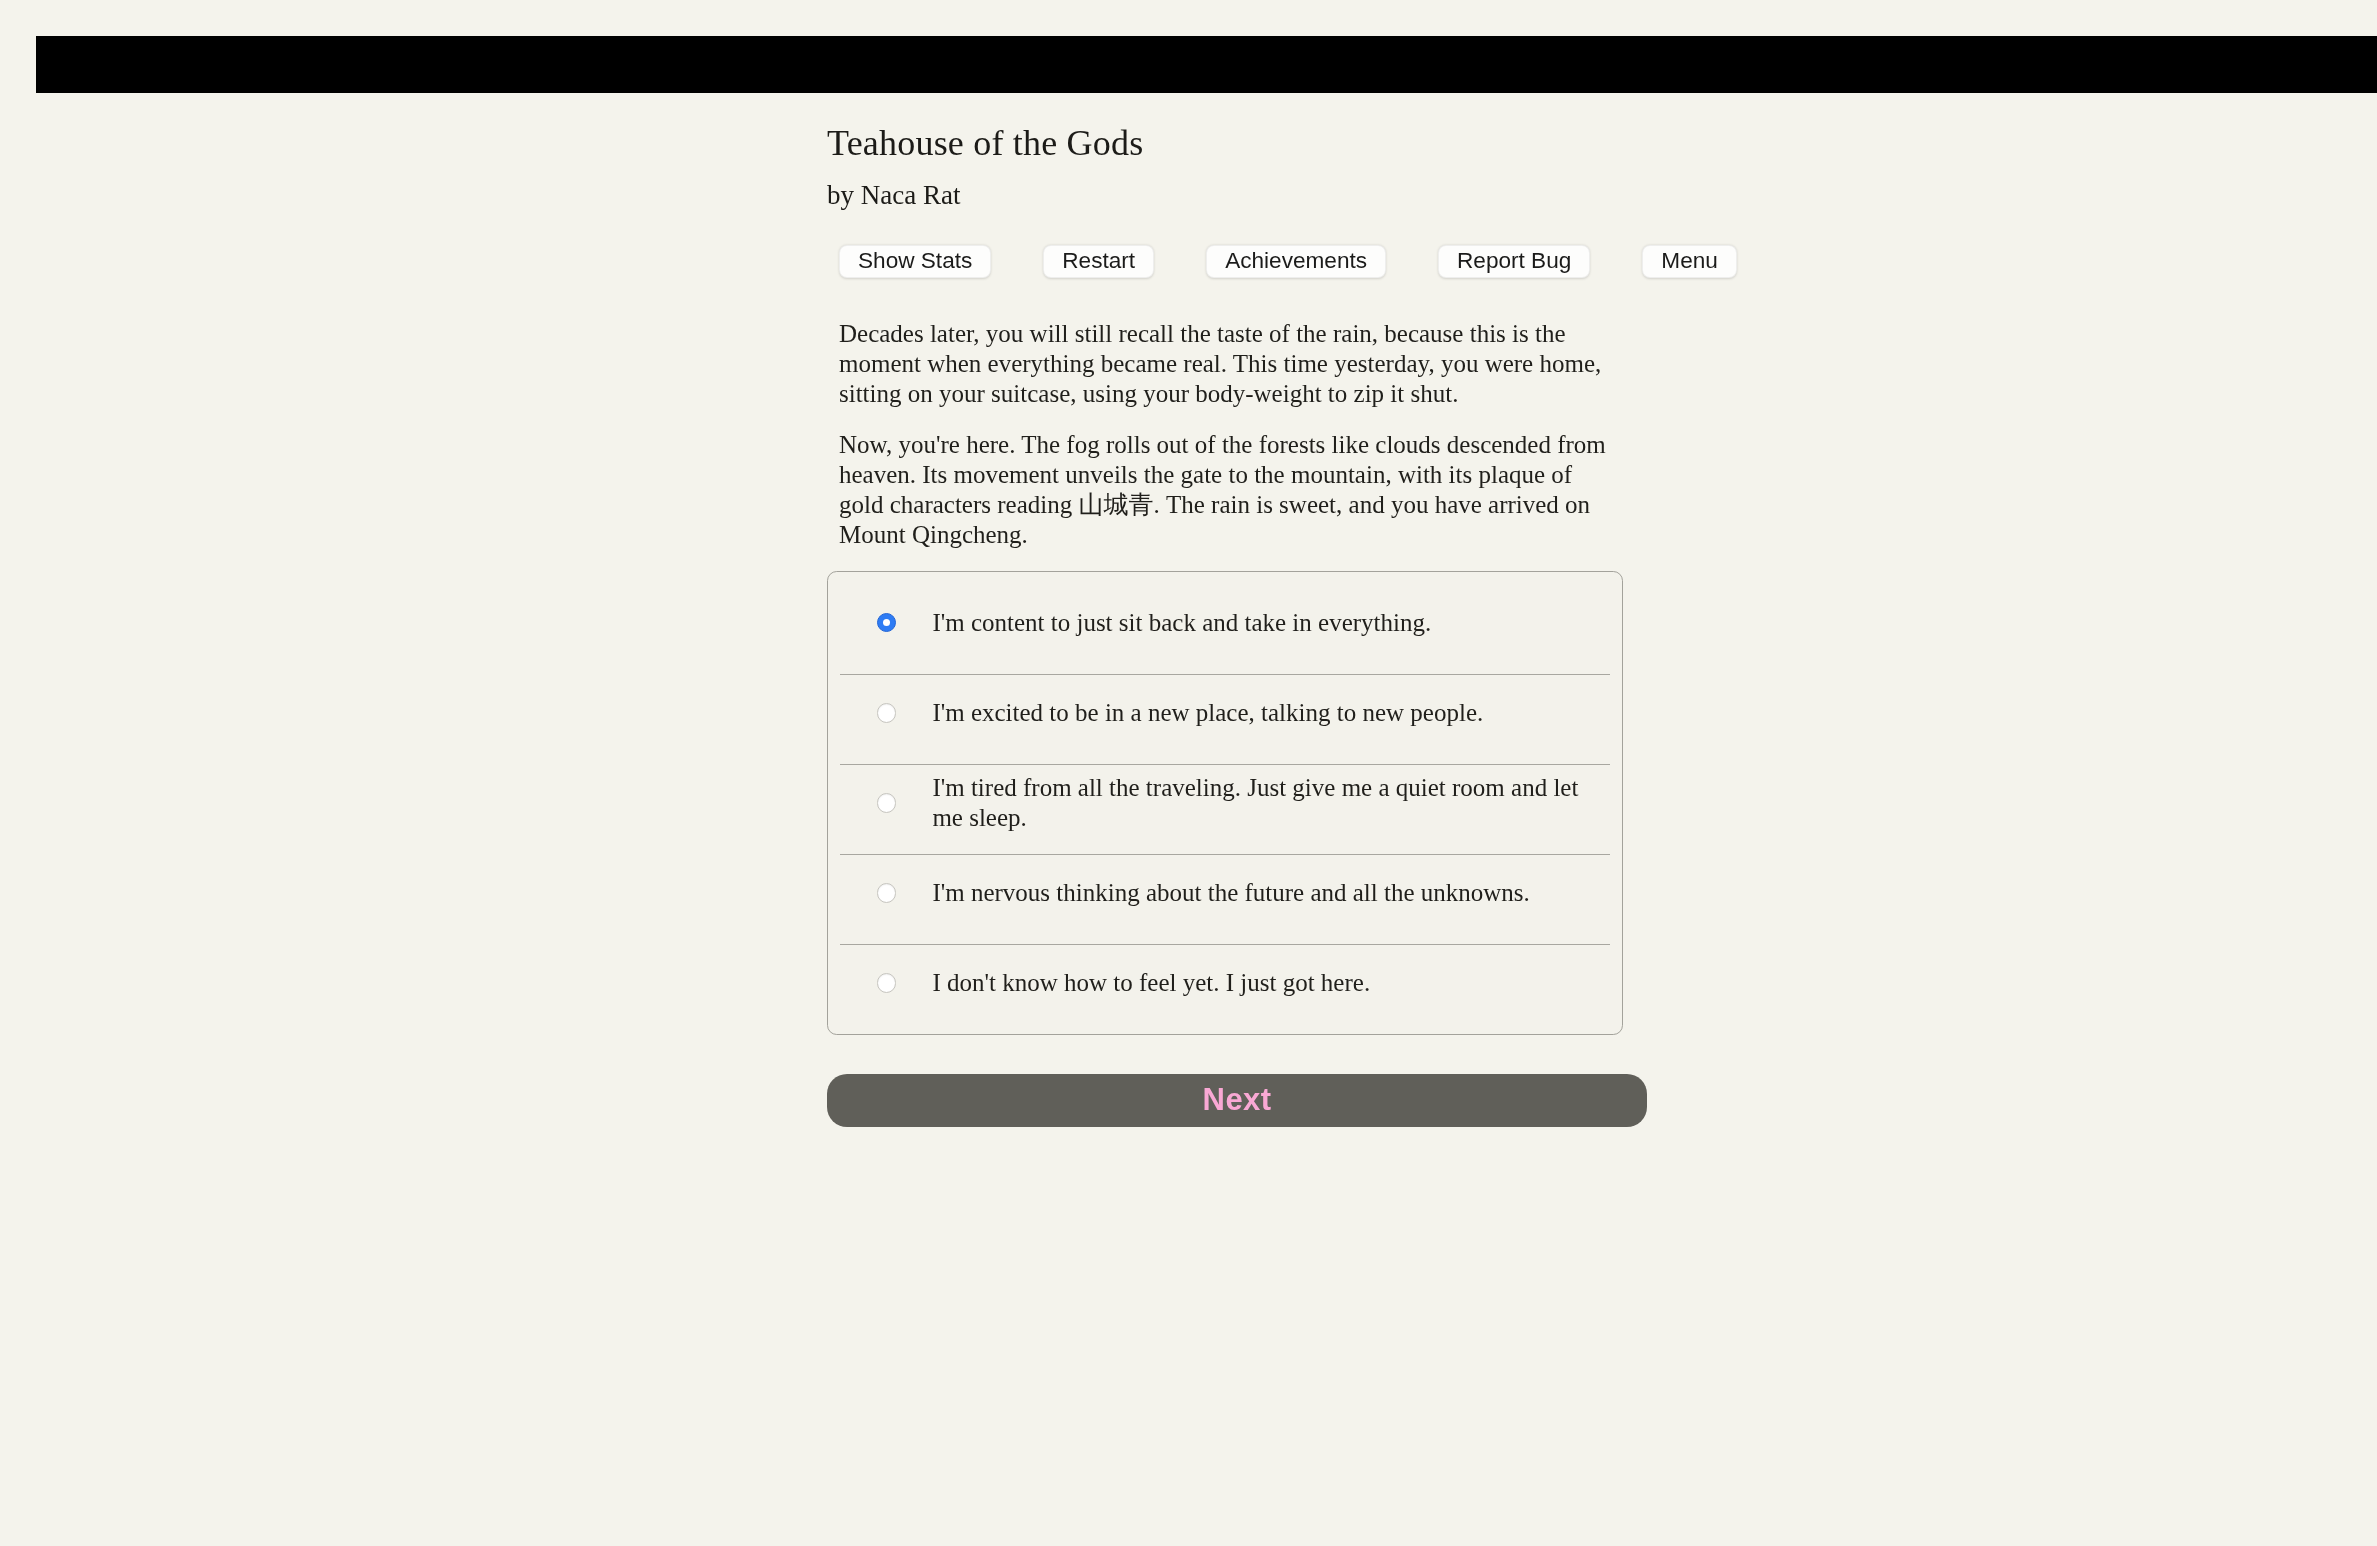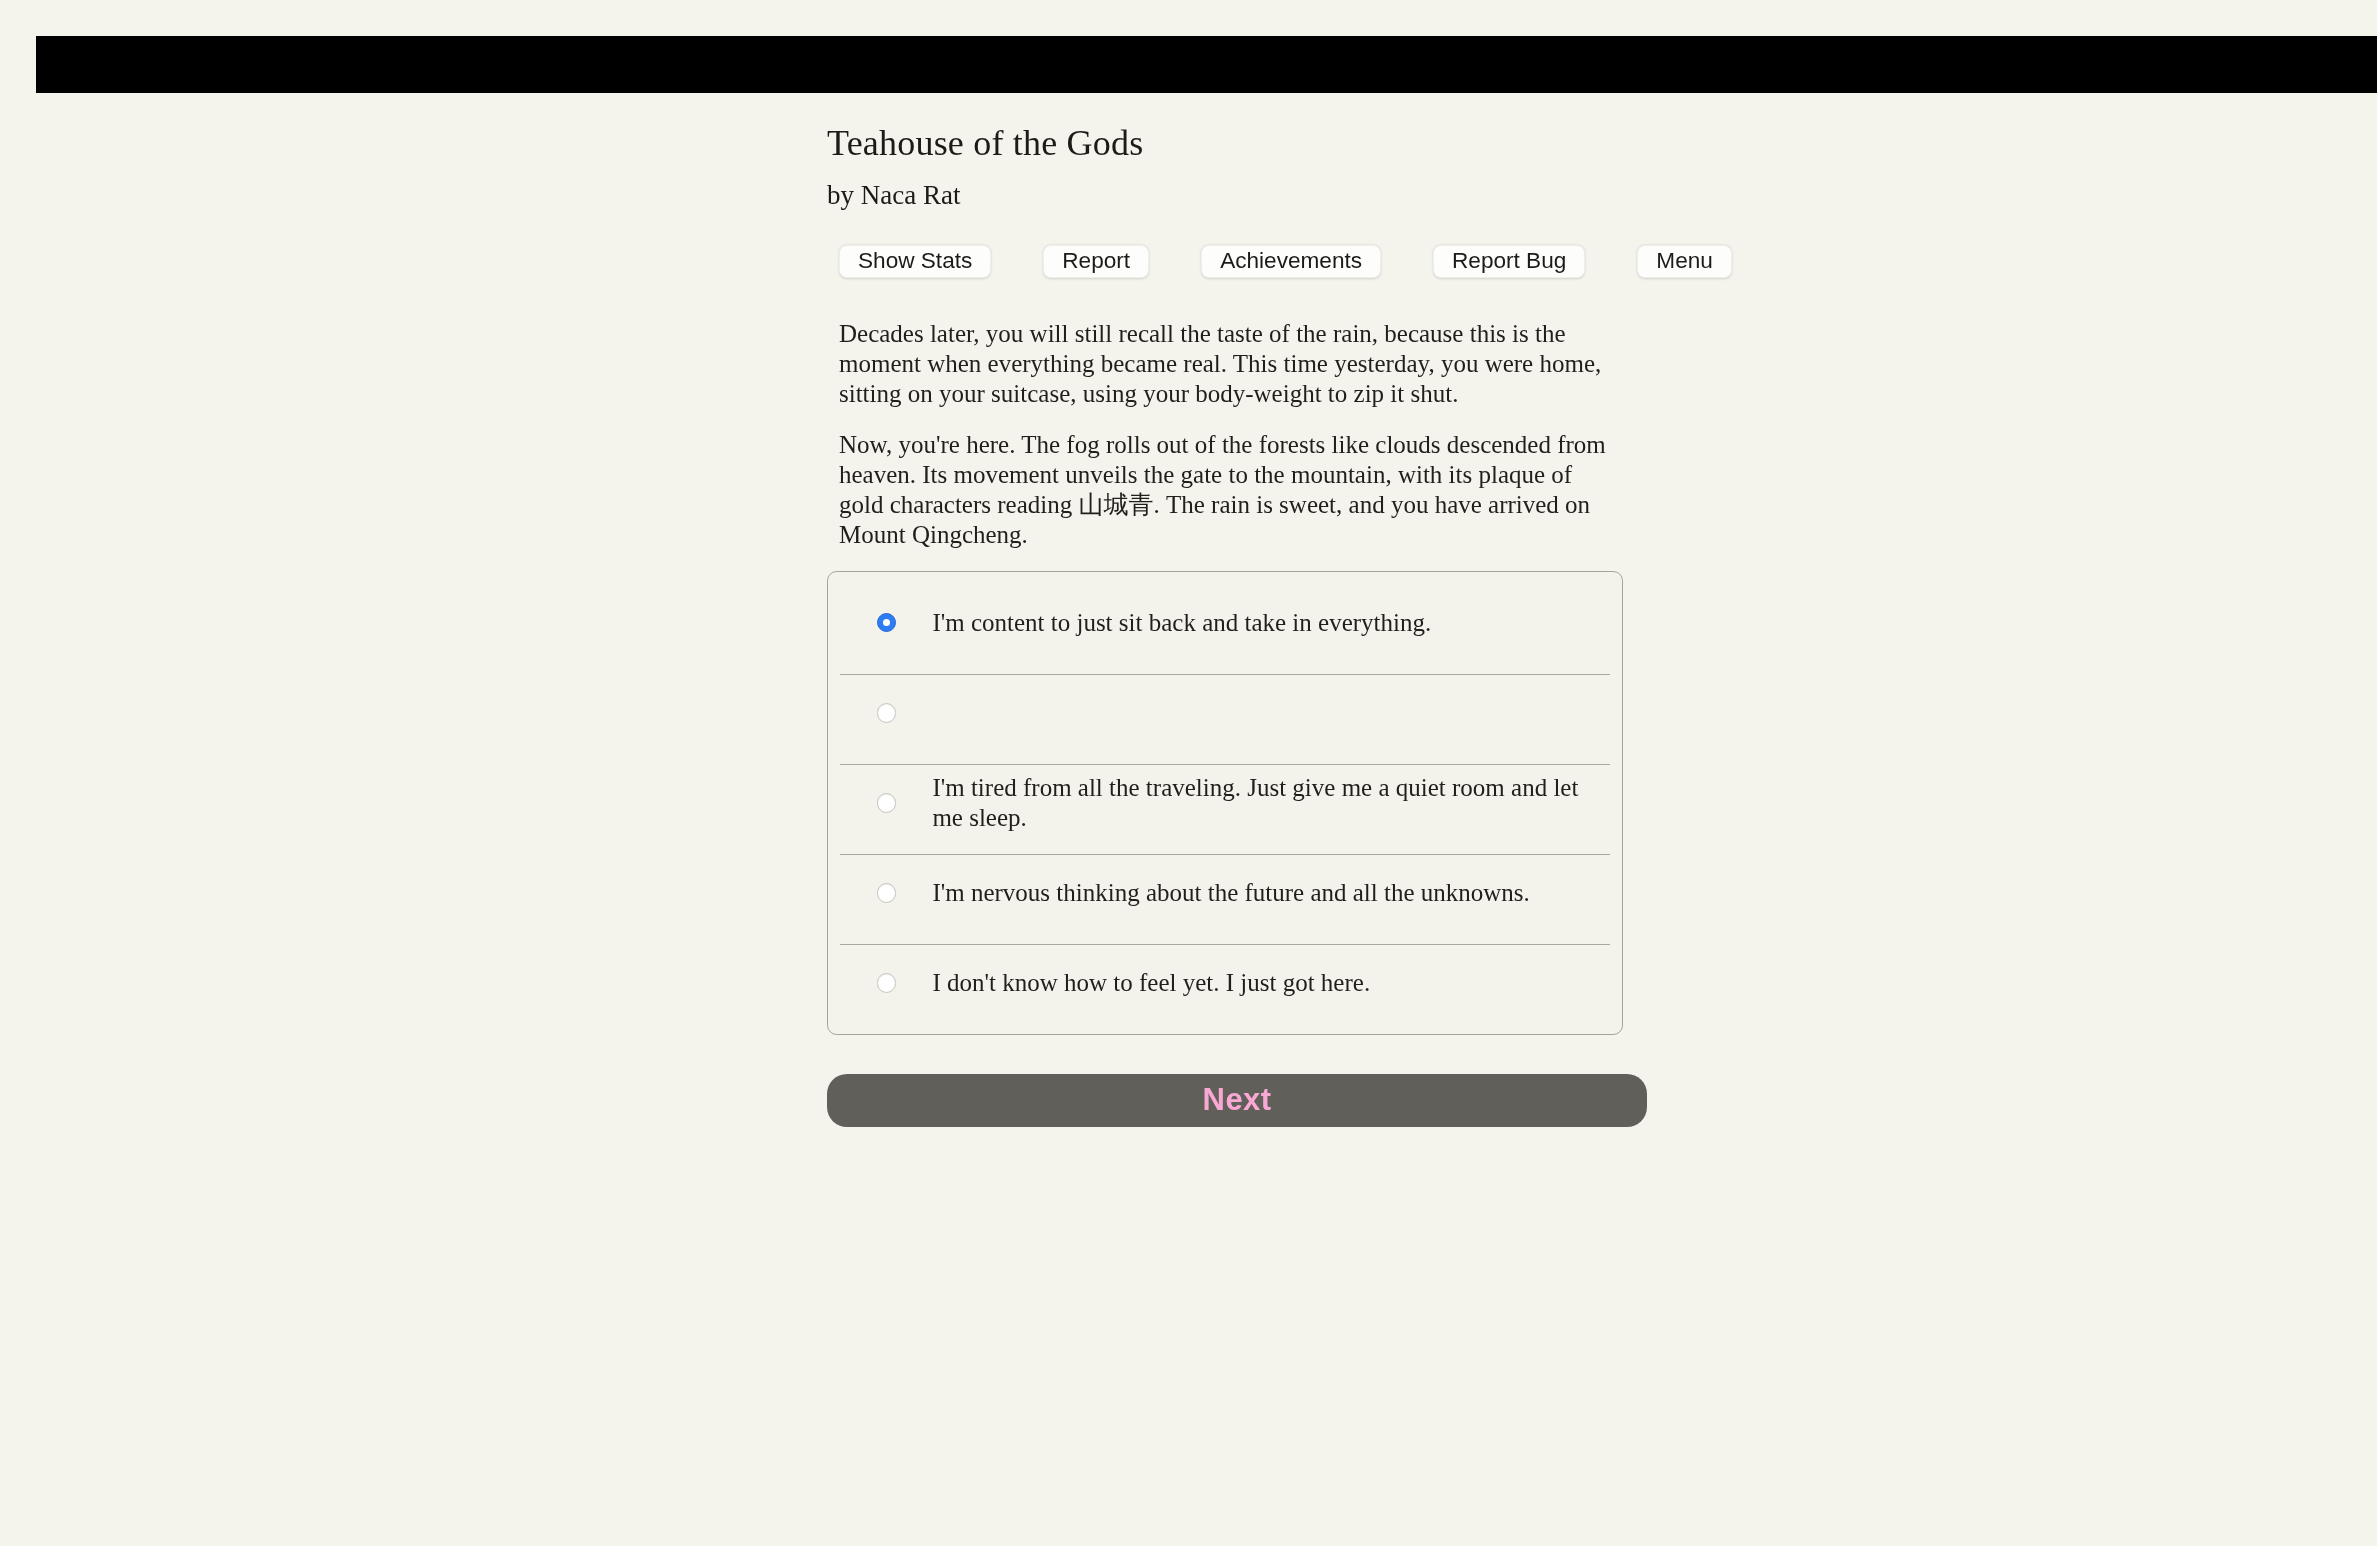--- a/index.html
+++ b/index.html
@@ -141,38 +141,39 @@
 <div class="top-bar"></div>
 
 <div class="content">
 
   <h1 class="page-title">Teahouse of the Gods</h1>
 
   <div class="byline">by Naca Rat</div>
 
   <div class="toolbar">
     <button>Show Stats</button>
-    <button>Report</button>
+    <button>Restart</button>
     <button>Achievements</button>
     <button>Report Bug</button>
     <button>Menu</button>
   </div>
 
   <div class="story">
     <p>Decades later, you will still recall the taste of the rain, because this is the moment when everything became real. This time yesterday, you were home, sitting on your suitcase, using your body-weight to zip it shut.</p>
     <p>Now, you're here. The fog rolls out of the forests like clouds descended from heaven. Its movement unveils the gate to the mountain, with its plaque of gold characters reading 山城青. The rain is sweet, and you have arrived on Mount Qingcheng.</p>
   </div>
 
   <div class="choices">
     <div class="choice-row">
       <span class="radio selected"></span>
       <span class="choice-label">I'm content to just sit back and take in everything.</span>
     </div>
     <div class="choice-row">
       <span class="radio"></span>
+      <span class="choice-label">I'm excited to be in a new place, talking to new people.</span>
     </div>
     <div class="choice-row">
       <span class="radio"></span>
       <span class="choice-label">I'm tired from all the traveling. Just give me a quiet room and let me sleep.</span>
     </div>
     <div class="choice-row">
       <span class="radio"></span>
       <span class="choice-label">I'm nervous thinking about the future and all the unknowns.</span>
     </div>
     <div class="choice-row">

